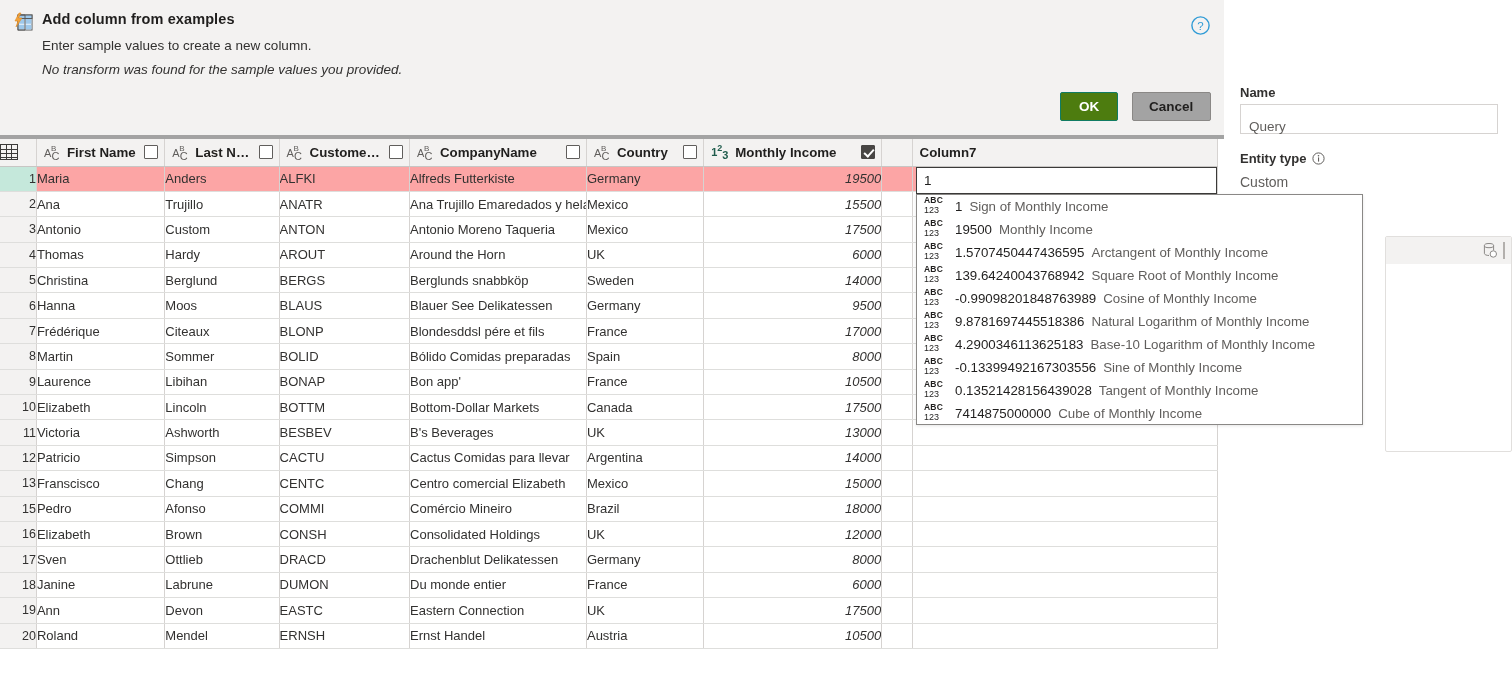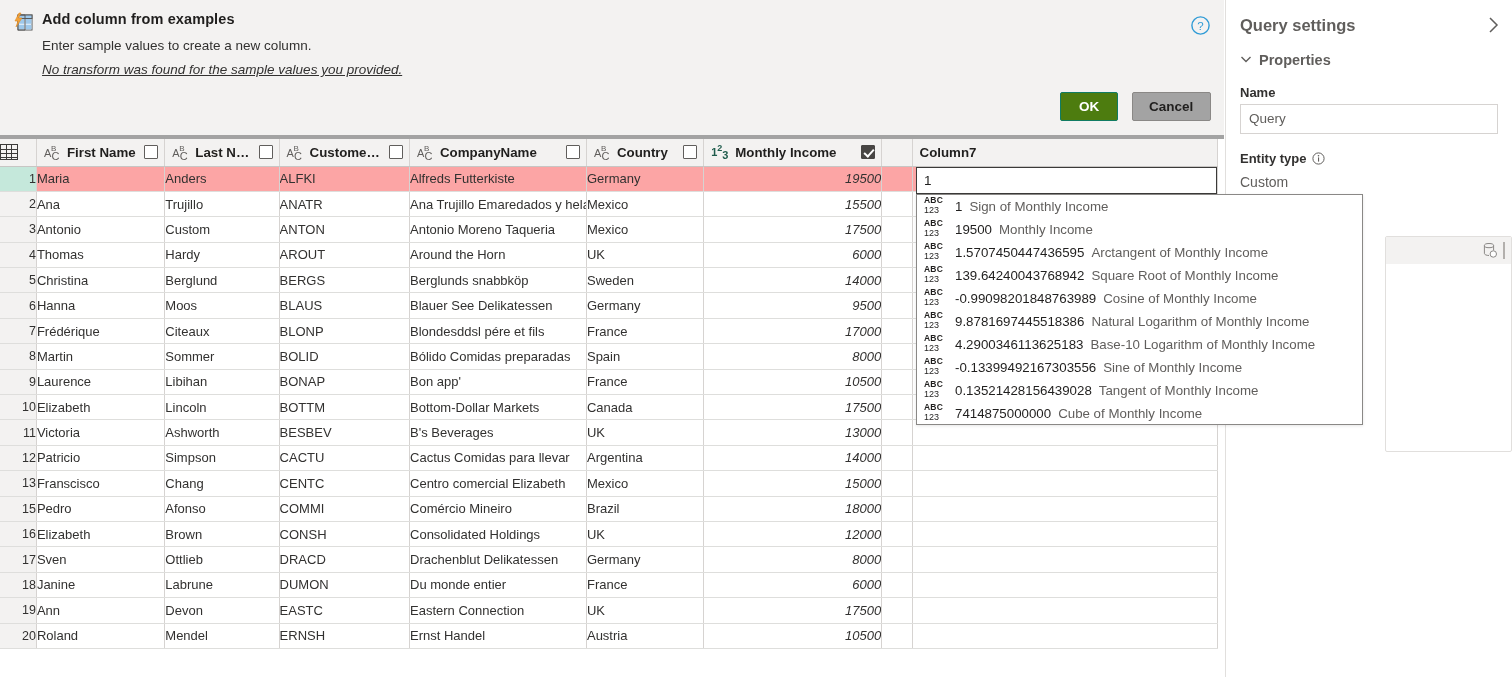--- a/index.html
+++ b/index.html
@@ -27,21 +27,21 @@
     position: absolute; left: 42px; top: 11px;
     font-size: 14.5px; font-weight: bold; color: #201f1e;
     letter-spacing: .1px;
   }
   .acfe-sub {
     position: absolute; left: 42px; top: 38px;
     font-size: 13.5px; color: #323130;
   }
   .acfe-note {
     position: absolute; left: 42px; top: 62px;
-    font-size: 13.5px; color: #323130; font-style: italic; text-decoration: underline;
+    font-size: 13.5px; color: #323130; font-style: italic;
   }
   .help-icon {
     position: absolute; left: 1190px; top: 15px;
     width: 21px; height: 21px; cursor: pointer;
   }
   .btn-row { position: absolute; left: 1060px; top: 92px; }
   .btn {
     display: inline-block; height: 29px; line-height: 27px;
     font-size: 13.5px; font-weight: 600; text-align: center;
     border-radius: 2px; cursor: pointer; vertical-align: top;
@@ -195,21 +195,21 @@
   }
   .qs-label-name {
     position: absolute; left: 1240px; top: 85px;
     font-size: 13px; font-weight: 600; color: #323130;
   }
   .qs-name-input {
     position: absolute; left: 1240px; top: 104px;
     width: 258px; height: 30px;
     border: 1px solid #d6d3d1; background: #ffffff;
     font-size: 13.5px; color: #605e5c;
-    padding: 0 8px; line-height: 28px;
+    padding: 8px 8px; line-height: 28px;
   }
   .qs-label-entity {
     position: absolute; left: 1240px; top: 151px;
     display: flex; align-items: center; gap: 6px;
     font-size: 13px; font-weight: 600; color: #323130;
   }
   .qs-entity-val {
     position: absolute; left: 1240px; top: 174px;
     font-size: 14px; color: #605e5c;
   }
@@ -661,37 +661,20 @@
       <div class="sug-item">
         <span class="sug-type">
           <span class="t1">ABC</span>
           <span class="t2">123</span>
         </span>
         <span class="sug-val">7414875000000</span>
         <span class="sug-desc">Cube of Monthly Income</span>
       </div>
     </div>
 
-  <div class="qs-panel">
-    <div class="qs-title">Query settings</div>
-    <span class="qs-collapse">
-      <svg width="22" height="22" viewBox="0 0 22 22">
-        <path d="M8 4 L15 11 L8 18" fill="none" stroke="#605e5c" stroke-width="1.5"></path>
-      </svg>
-    </span>
-
-    <div class="qs-section">
-      <span>
-        <svg width="12" height="12" viewBox="0 0 12 12">
-          <path d="M1.5 4 L6 8.5 L10.5 4" fill="none" stroke="#605e5c" stroke-width="1.4"></path>
-        </svg>
-      </span>
-      <span>Properties</span>
-    </div>
-  </div>
 
   <div class="qs-label-name">Name</div>
   <div class="qs-name-input">Query</div>
 
   <div class="qs-label-entity">
     <span>Entity type</span>
     <span class="info-icon">
       <svg width="13" height="13" viewBox="0 0 13 13">
         <circle cx="6.5" cy="6.5" r="5.6" fill="none" stroke="#605e5c" stroke-width="1"></circle>
         <circle cx="6.5" cy="3.7" r=".8" fill="#605e5c"></circle>

